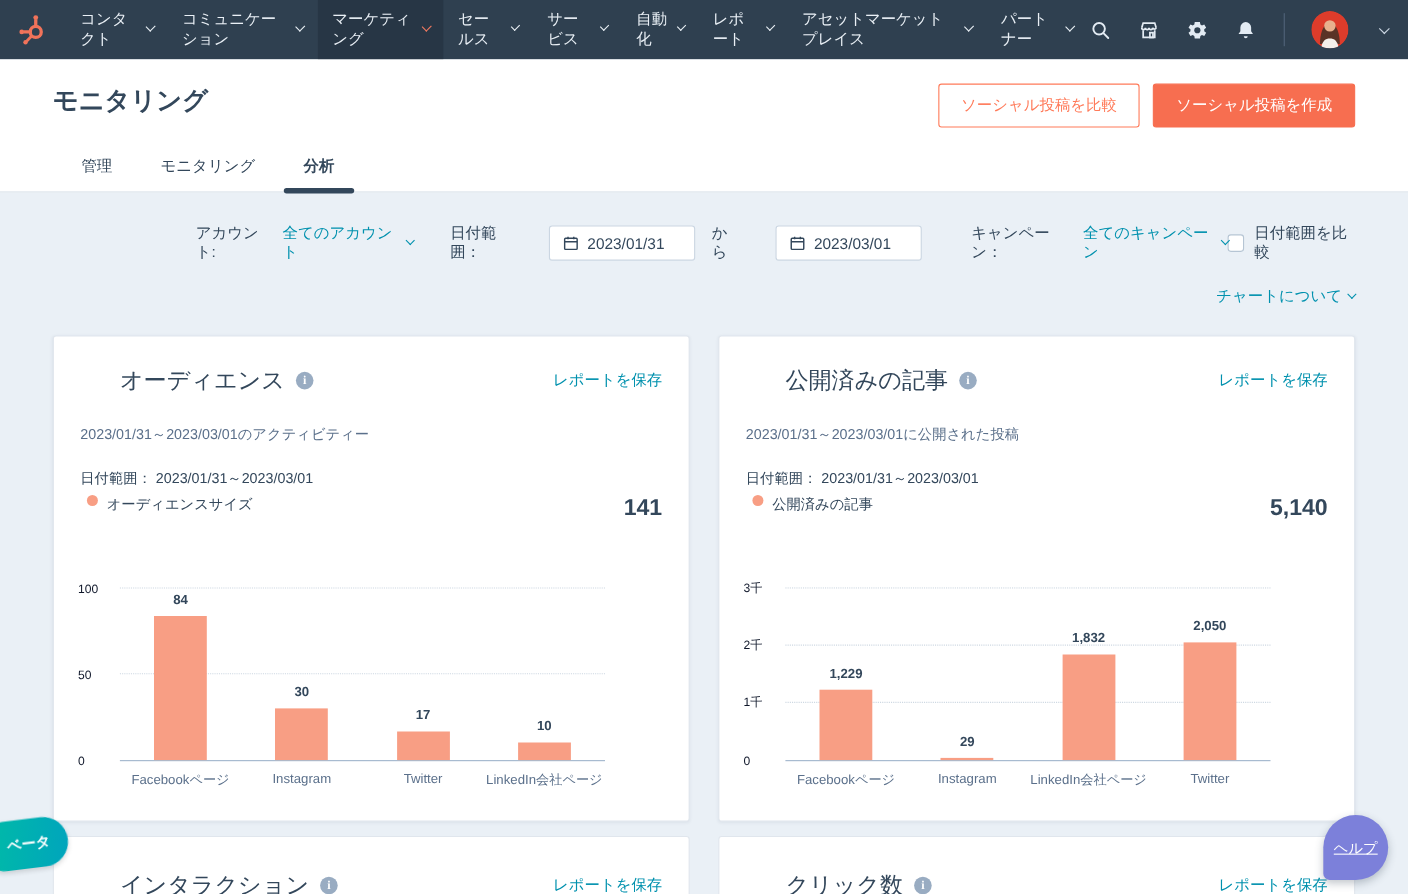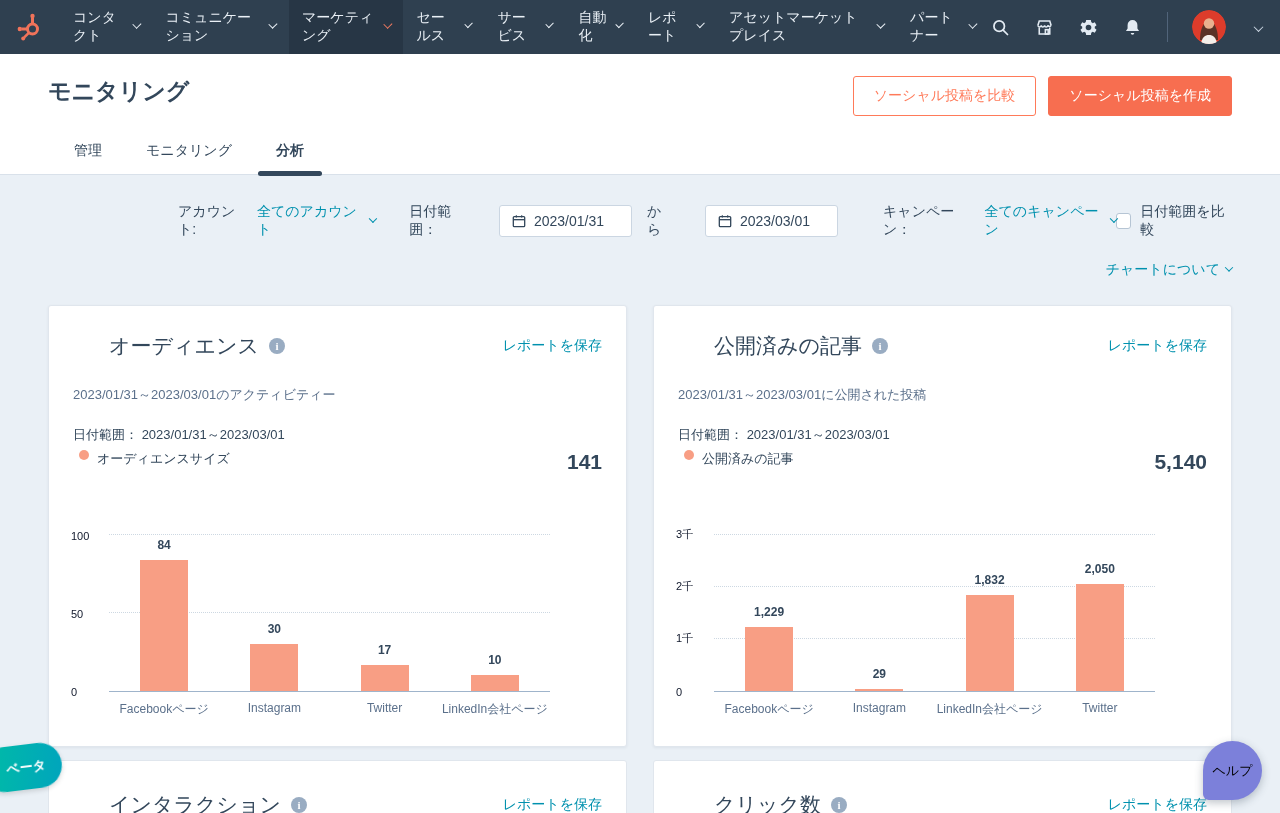--- a/index.html
+++ b/index.html
@@ -81,21 +81,21 @@
   .cards-bottom { display:flex; gap:26px; padding:13px 48px 0 48px; }
   .card-partial { background:#fff; border:1px solid #e0e6ed; border-radius:3px; width:580px; height:120px; padding:30px 24px; }
 
   
   .beta-tag { position:fixed; left:-18px; top:745px; width:80px; height:45px; border-radius:23px;
     background:linear-gradient(100deg,#00bda5,#00a4bd); transform:rotate(-7deg);
     display:flex; align-items:center; justify-content:flex-end; padding-right:16px;
     color:#fff; font-size:13px; font-weight:bold; z-index:20; box-shadow:0 2px 5px rgba(0,0,0,.15); cursor:pointer; }
   .help-btn { position:fixed; left:1203px; top:741px; width:59px; height:59px; background:#7c80da;
     border-radius:30px 30px 30px 6px; display:flex; align-items:center; justify-content:center;
-    color:#000000; font-size:13px; z-index:20; box-shadow:0 3px 8px rgba(45,62,80,.3); cursor:pointer; }
+    color:#ffffff; font-size:13px; z-index:20; box-shadow:0 3px 8px rgba(45,62,80,.3); cursor:pointer;text-decoration:underline; }
 </style>
 </head>
 <body>
 
 <div class="topnav">
   <svg class="logo" viewBox="0 0 30 30">
     <circle cx="18.5" cy="17" r="5" fill="none" stroke="#f1735a" stroke-width="3"></circle>
     <line x1="18.5" y1="12" x2="18.5" y2="5.5" stroke="#f1735a" stroke-width="3"></line>
     <circle cx="18.5" cy="4" r="2.2" fill="#f1735a"></circle>
     <line x1="13.6" y1="17" x2="7.5" y2="17" stroke="#f1735a" stroke-width="3"></line>

